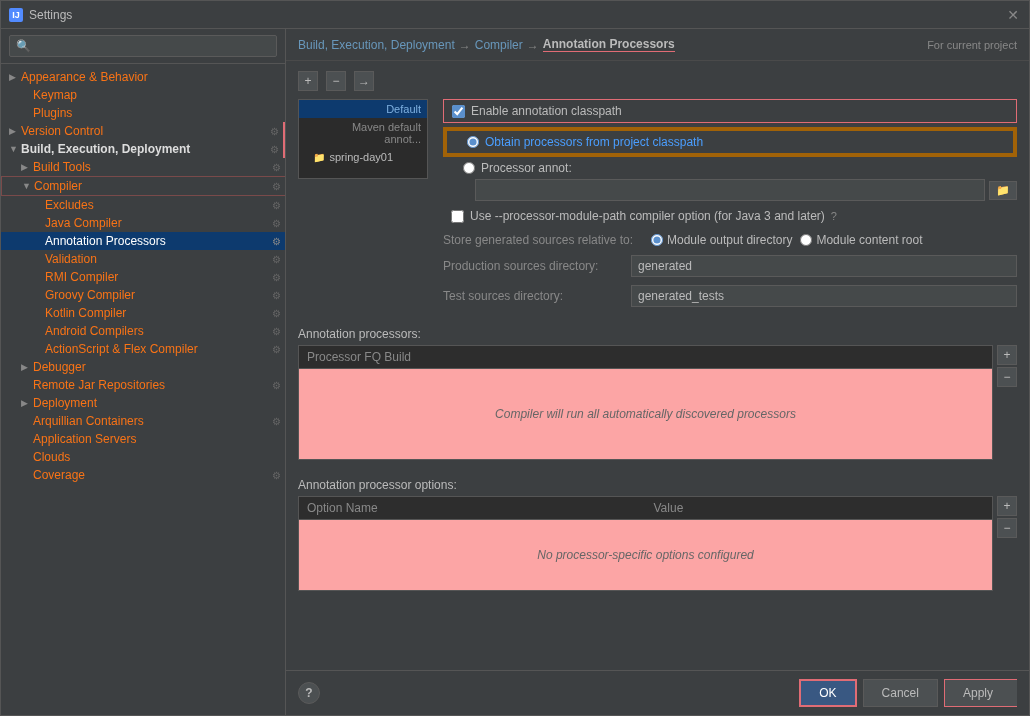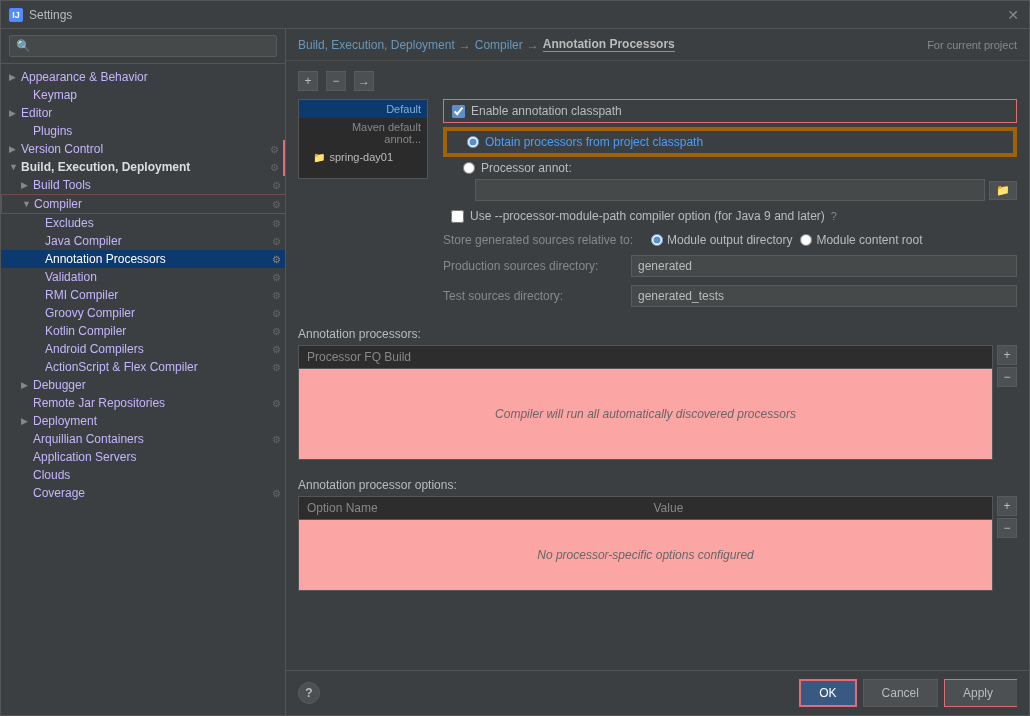--- a/index.html
+++ b/index.html
@@ -20,21 +20,21 @@
     .sidebar-tree { flex: 1; overflow-y: auto; padding: 4px 0; }
     .tree-item { display: flex; align-items: center; padding: 2px 0; cursor: pointer; white-space: nowrap; }
     .tree-item.selected { background: #0d3a6e; }
     .indent-0 { padding-left: 8px; }
     .indent-1 { padding-left: 20px; }
     .indent-2 { padding-left: 32px; }
     .triangle { display: inline-block; width: 12px; font-size: 9px; color: #888; }
     .triangle.open::before { content: '▼'; }
     .triangle.closed::before { content: '▶'; }
     .triangle.none::before { content: ''; }
-    .item-label { color: #c4b5fd; font-size: 12px; }
+    .item-label { color: #f97316; font-size: 12px; }
 
     
     .right-panel { flex: 1; display: flex; flex-direction: column; background: #3c3f41; overflow: hidden; }
 
     
     .breadcrumb { padding: 8px 12px; font-size: 12px; color: #bbbbbb; display: flex; align-items: center; gap: 4px; border-bottom: 1px solid #4a4a4a; }
     .breadcrumb-item { color: #6897bb; }
     .breadcrumb-separator { color: #888; }
     .breadcrumb-active { color: #bbbbbb; font-weight: bold; border-bottom: 1px solid #e06c75; }
     .for-current { margin-left: auto; color: #888; font-size: 11px; }
@@ -111,24 +111,20 @@
         <div class="tree-item indent-0">
           <span class="triangle closed"></span>
           <span class="item-label">Appearance &amp; Behavior</span>
         </div>
 
         <div class="tree-item indent-1">
           <span class="triangle none"></span>
           <span class="item-label">Keymap</span>
         </div>
 
-        <div class="tree-item indent-0">
-          <span class="triangle closed"></span>
-          <span class="item-label">Editor</span>
-        </div>
 
         <div class="tree-item indent-1">
           <span class="triangle none"></span>
           <span class="item-label">Plugins</span>
         </div>
 
         <div class="tree-item indent-0" style="border-right: 2px solid #e06c75;">
           <span class="triangle closed"></span>
           <span class="item-label">Version Control</span>
           <span style="margin-left:auto; margin-right:4px; color:#666; font-size:10px;">⚙</span>
@@ -296,21 +292,21 @@
               <label class="cb-label">Processor annot:</label>
             </div>
 
             <div style="display: flex; align-items: center; gap: 4px; padding-left: 32px; margin-bottom: 8px;">
               <input type="text" class="path-input" style="flex: 1 1 0%;" value="">
               <button class="browse-btn">📁</button>
             </div>
 
             <div style="display: flex; align-items: center; gap: 6px; padding-left: 8px; margin-bottom: 10px;">
               <input type="checkbox" style="">
-              <label class="cb-label">Use --processor-module-path compiler option (for Java 9 and later)</label>
+              <label class="cb-label">Use --processor-module-path compiler option (for Java 3 and later)</label>
               <span style="color:#888; font-size:11px; cursor:pointer;">?</span>
             </div>
 
             <div style="display: flex; align-items: center; gap: 8px; margin-bottom: 8px;">
               <span style="color:#888; font-size:12px; min-width:200px;">Store generated sources relative to:</span>
               <div style="display: flex; align-items: center; gap: 4px;">
                 <input type="radio" name="store-rel" checked="" style="">
                 <span>Module output directory</span>
               </div>
               <div style="display: flex; align-items: center; gap: 4px;">

